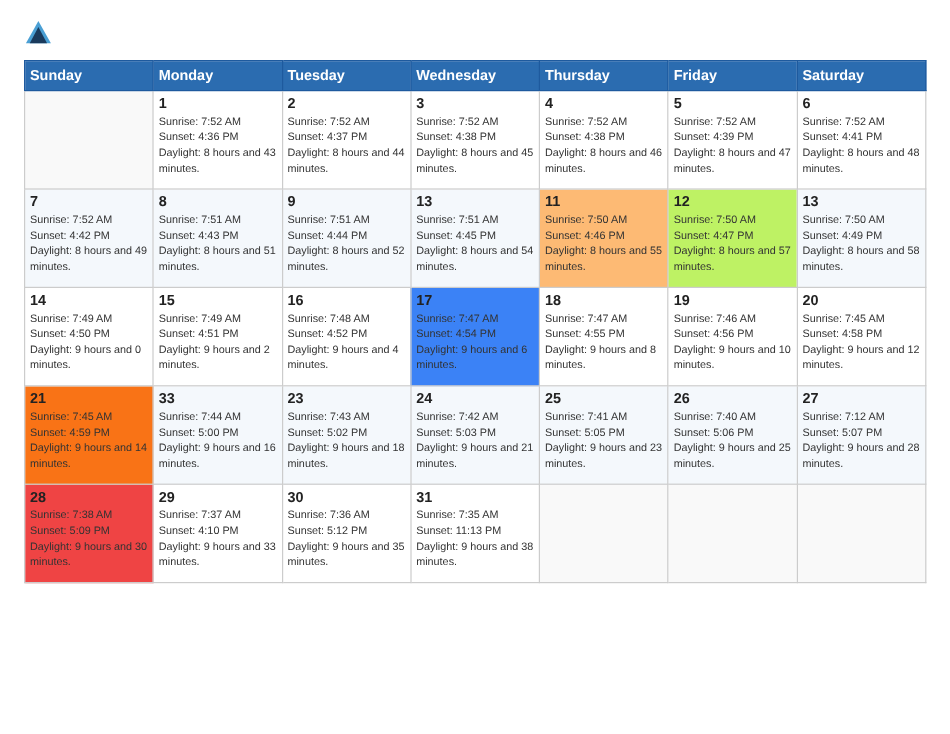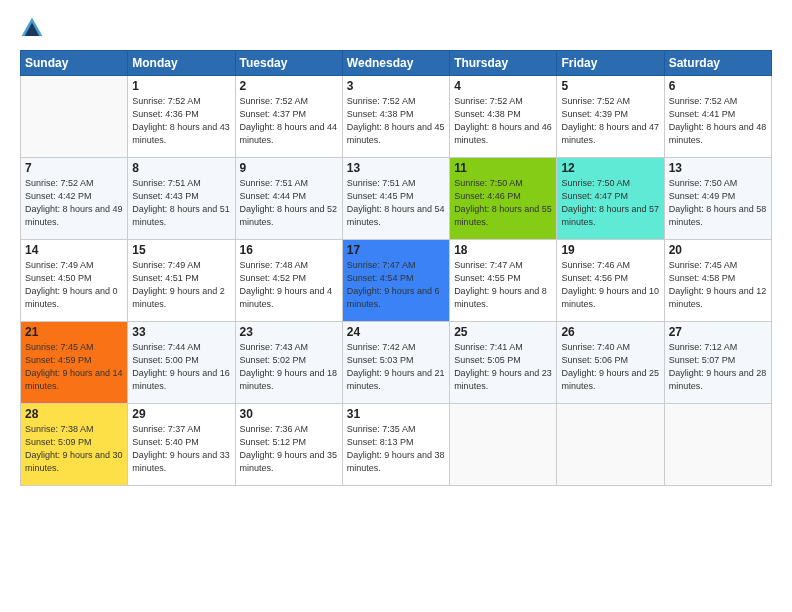--- a/index.html
+++ b/index.html
@@ -193,27 +193,27 @@
             <div class="day-info" style="white-space: pre-line;">Sunrise: 7:51 AM
 Sunset: 4:44 PM
 Daylight: 8 hours and 52 minutes.</div>
           </td>
           <td style="background: rgb(244, 248, 252);">
             <span class="day-num">13</span>
             <div class="day-info" style="white-space: pre-line;">Sunrise: 7:51 AM
 Sunset: 4:45 PM
 Daylight: 8 hours and 54 minutes.</div>
           </td>
-          <td style="background: #84cc16;">
+          <td style="background: #fdba74;">
             <span class="day-num">11</span>
             <div class="day-info" style="white-space: pre-line;">Sunrise: 7:50 AM
 Sunset: 4:46 PM
 Daylight: 8 hours and 55 minutes.</div>
           </td>
-          <td style="background: #5eead4;">
+          <td style="background: #bef264;">
             <span class="day-num">12</span>
             <div class="day-info" style="white-space: pre-line;">Sunrise: 7:50 AM
 Sunset: 4:47 PM
 Daylight: 8 hours and 57 minutes.</div>
           </td>
           <td style="background: rgb(244, 248, 252);">
             <span class="day-num">13</span>
             <div class="day-info" style="white-space: pre-line;">Sunrise: 7:50 AM
 Sunset: 4:49 PM
 Daylight: 8 hours and 58 minutes.</div>
@@ -301,42 +301,42 @@
 Daylight: 9 hours and 25 minutes.</div>
           </td>
           <td style="background: rgb(244, 248, 252);">
             <span class="day-num">27</span>
             <div class="day-info" style="white-space: pre-line;">Sunrise: 7:12 AM
 Sunset: 5:07 PM
 Daylight: 9 hours and 28 minutes.</div>
           </td>
         </tr>
         <tr>
-          <td style="background: #fde047;">
+          <td style="background: #ef4444;">
             <span class="day-num">28</span>
             <div class="day-info" style="white-space: pre-line;">Sunrise: 7:38 AM
 Sunset: 5:09 PM
 Daylight: 9 hours and 30 minutes.</div>
           </td>
           <td style="background: rgb(255, 255, 255);">
             <span class="day-num">29</span>
             <div class="day-info" style="white-space: pre-line;">Sunrise: 7:37 AM
-Sunset: 5:40 PM
+Sunset: 4:10 PM
 Daylight: 9 hours and 33 minutes.</div>
           </td>
           <td style="background: rgb(255, 255, 255);">
             <span class="day-num">30</span>
             <div class="day-info" style="white-space: pre-line;">Sunrise: 7:36 AM
 Sunset: 5:12 PM
 Daylight: 9 hours and 35 minutes.</div>
           </td>
           <td style="background: rgb(255, 255, 255);">
             <span class="day-num">31</span>
             <div class="day-info" style="white-space: pre-line;">Sunrise: 7:35 AM
-Sunset: 8:13 PM
+Sunset: 11:13 PM
 Daylight: 9 hours and 38 minutes.</div>
           </td>
           <td class="empty" style="background: rgb(249, 249, 249);"></td>
           <td class="empty" style="background: rgb(249, 249, 249);"></td>
           <td class="empty" style="background: rgb(249, 249, 249);"></td>
         </tr>
       </tbody>
   </table>
 </div>
 

